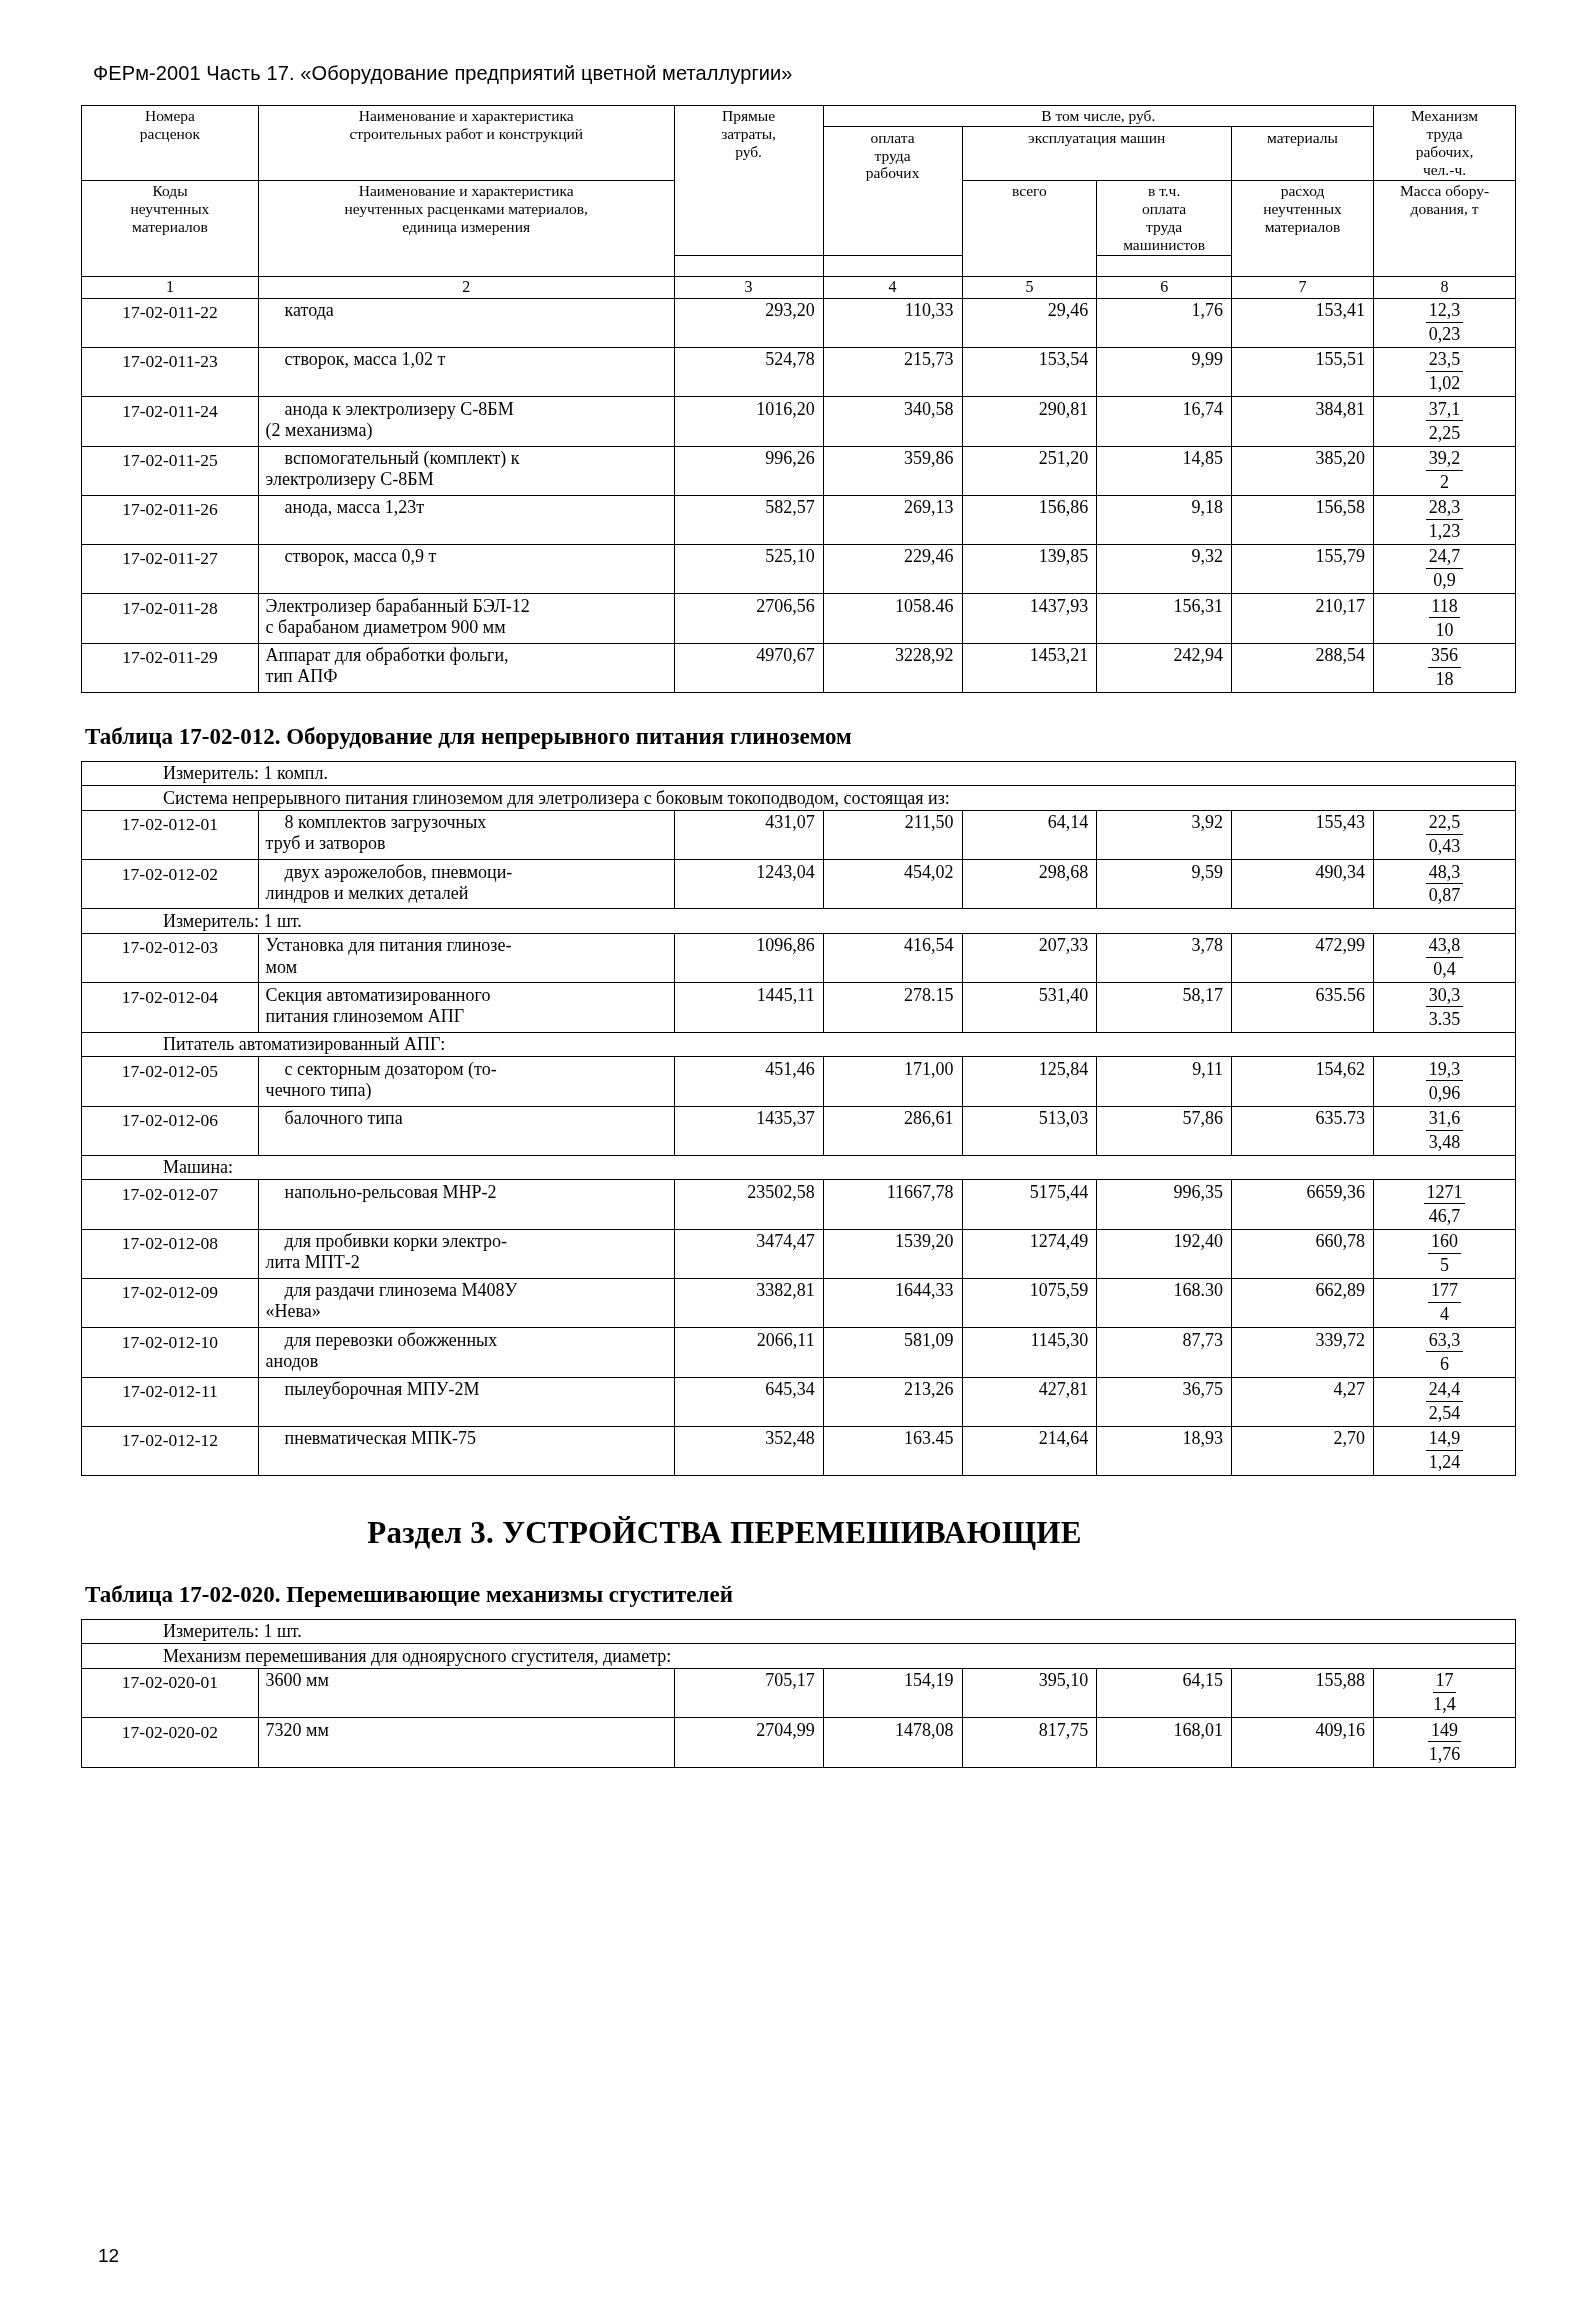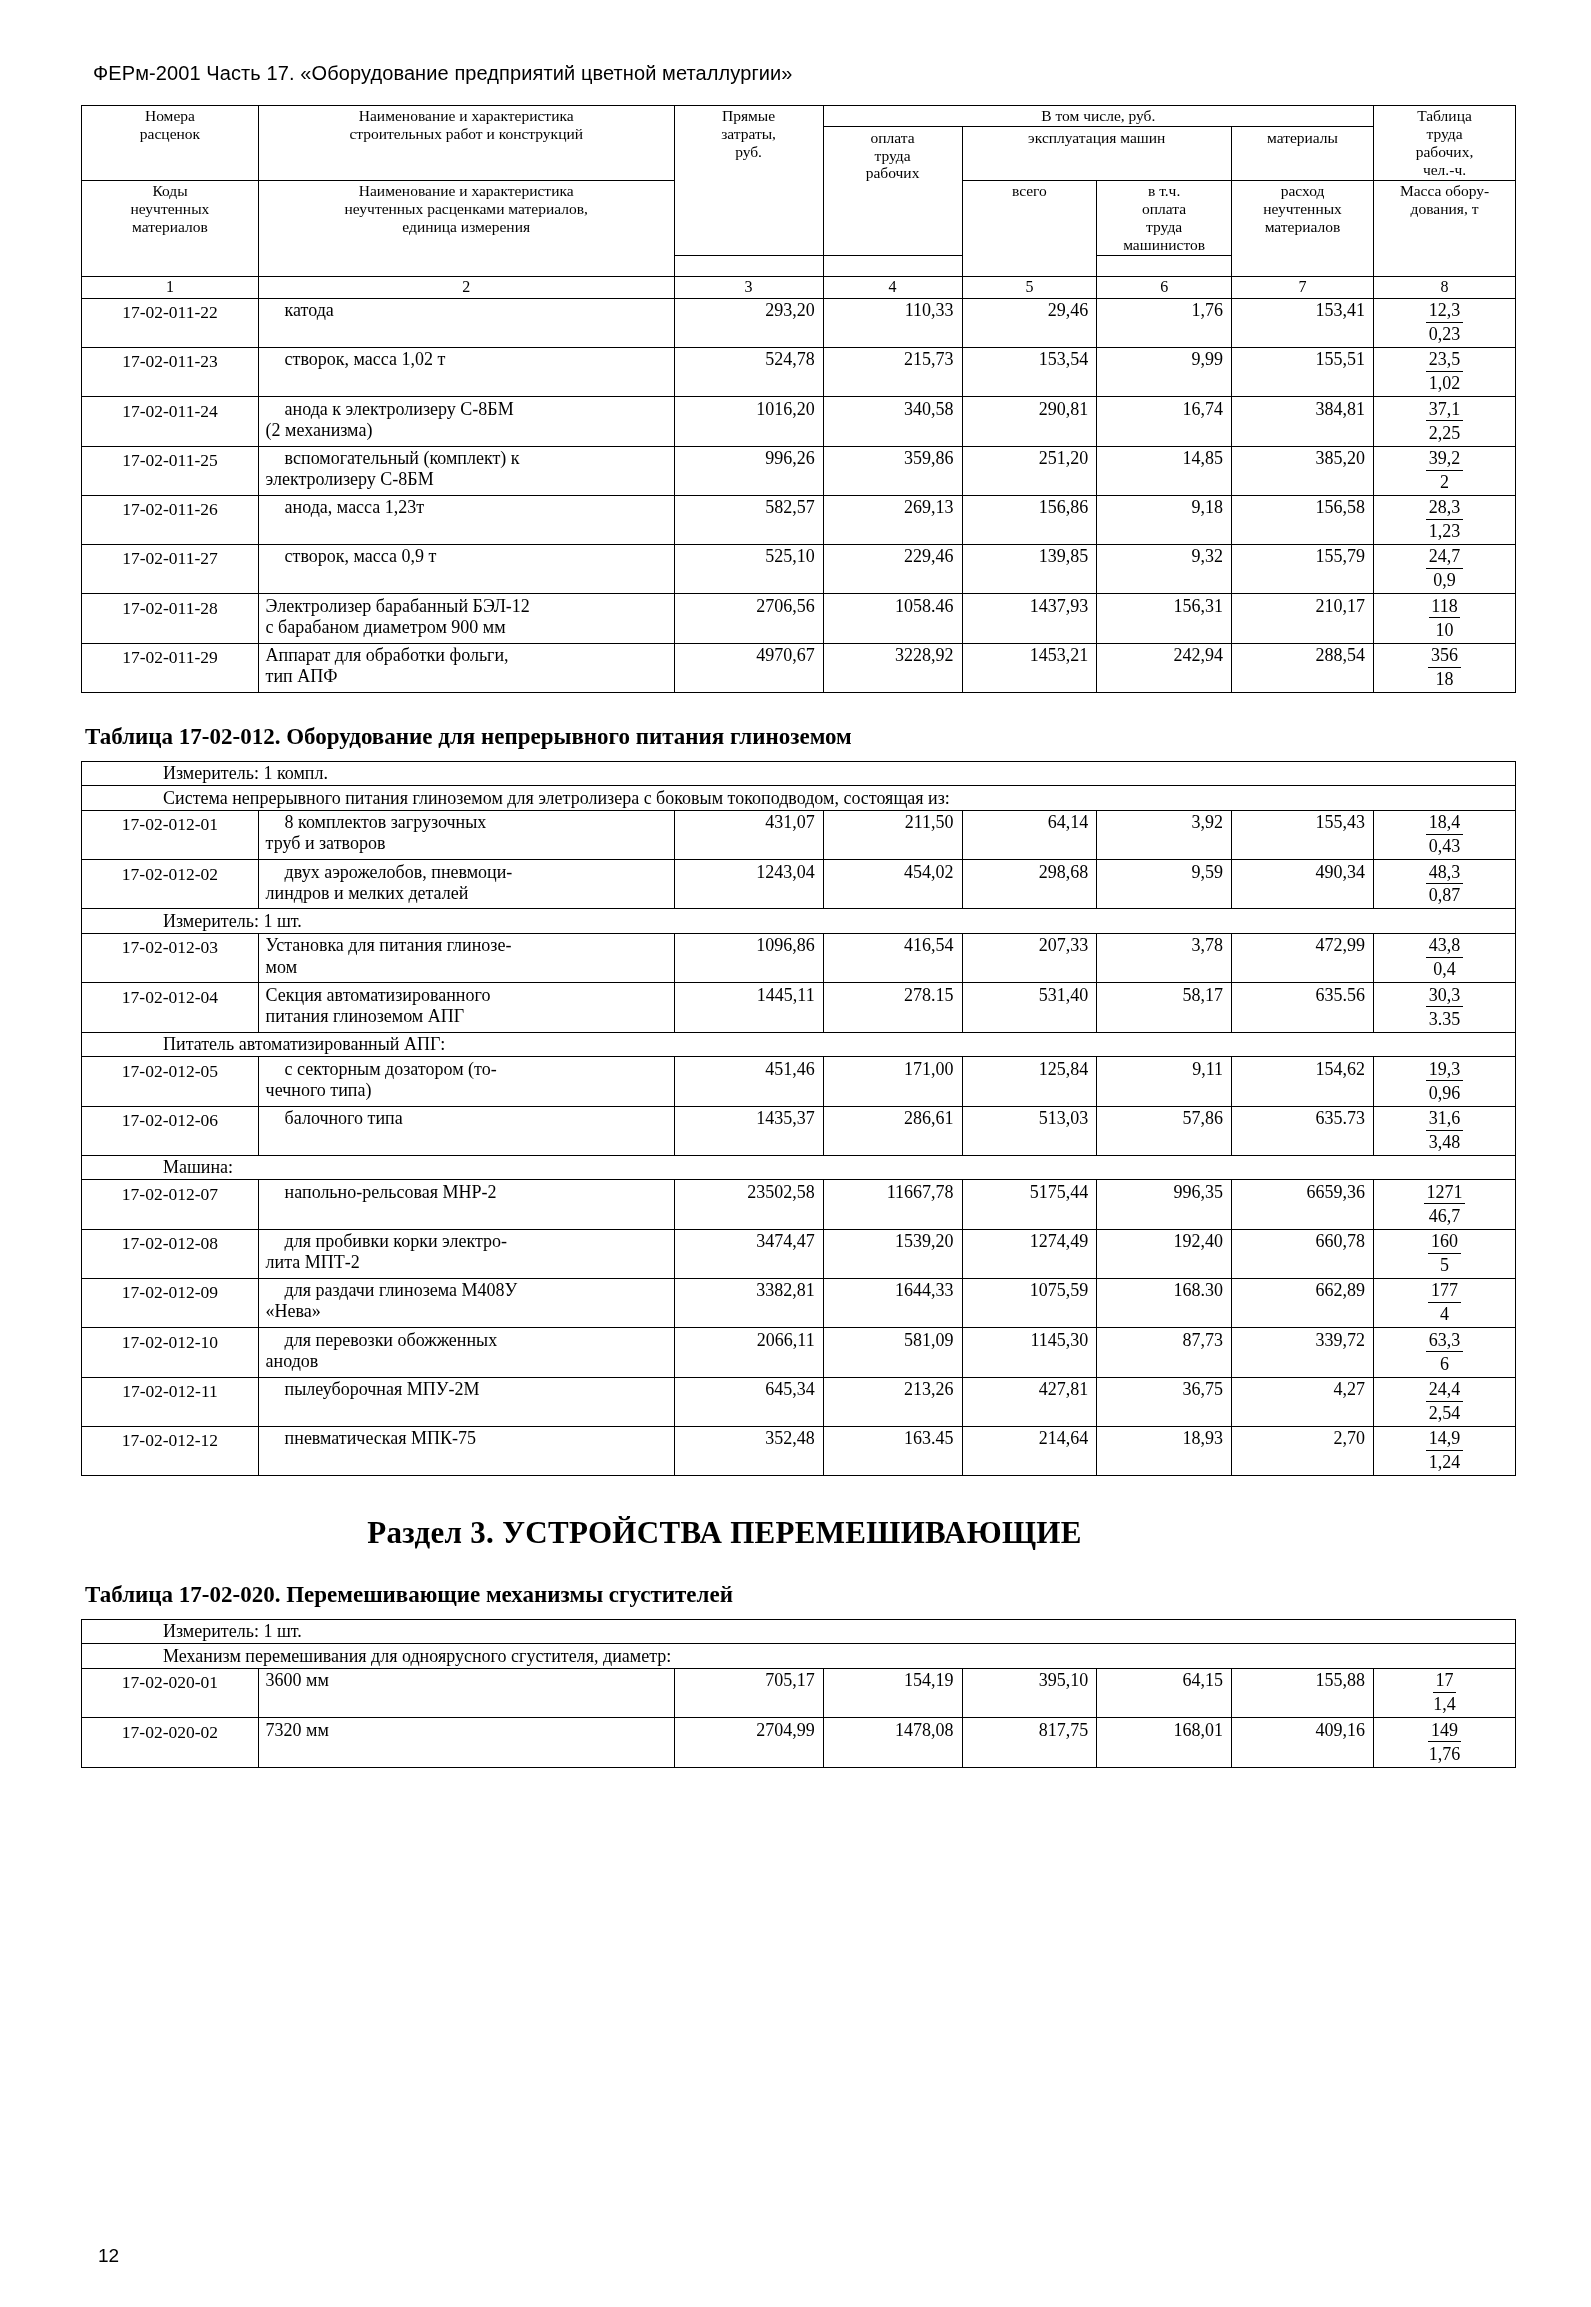--- a/index.html
+++ b/index.html
@@ -147,21 +147,21 @@
           <div>Наименование и характеристика</div>
           <div>строительных работ и конструкций</div>
         </td>
         <td rowspan="3">
           <div>Прямые</div>
           <div>затраты,</div>
           <div>руб.</div>
         </td>
         <td colspan="4">В том числе, руб.</td>
         <td rowspan="2">
-          <div>Таблица</div>
+          <div>Механизм</div>
           <div>труда</div>
           <div>рабочих,</div>
           <div>чел.-ч.</div>
         </td>
       </tr>
       <tr class="hdr">
         <td rowspan="2">
           <div>оплата</div>
           <div>труда</div>
           <div>рабочих</div>
@@ -372,21 +372,21 @@
         <td class="c-name">
           <span class="ind">8 комплектов загрузочных</span>
           <span style="display:block">труб и затворов</span>
         </td>
         <td class="c-num">431,07</td>
         <td class="c-num">211,50</td>
         <td class="c-num">64,14</td>
         <td class="c-num">3,92</td>
         <td class="c-num">155,43</td>
         <td class="c-last">
-          <span class="top"><span>18,4</span></span>
+          <span class="top"><span>22,5</span></span>
           <span class="bot">0,43</span>
         </td>
       </tr>
 
       <tr>
         <td class="c-code">17-02-012-02</td>
         <td class="c-name">
           <span class="ind">двух аэрожелобов, пневмоци-</span>
           <span style="display:block">линдров и мелких деталей</span>
         </td>

